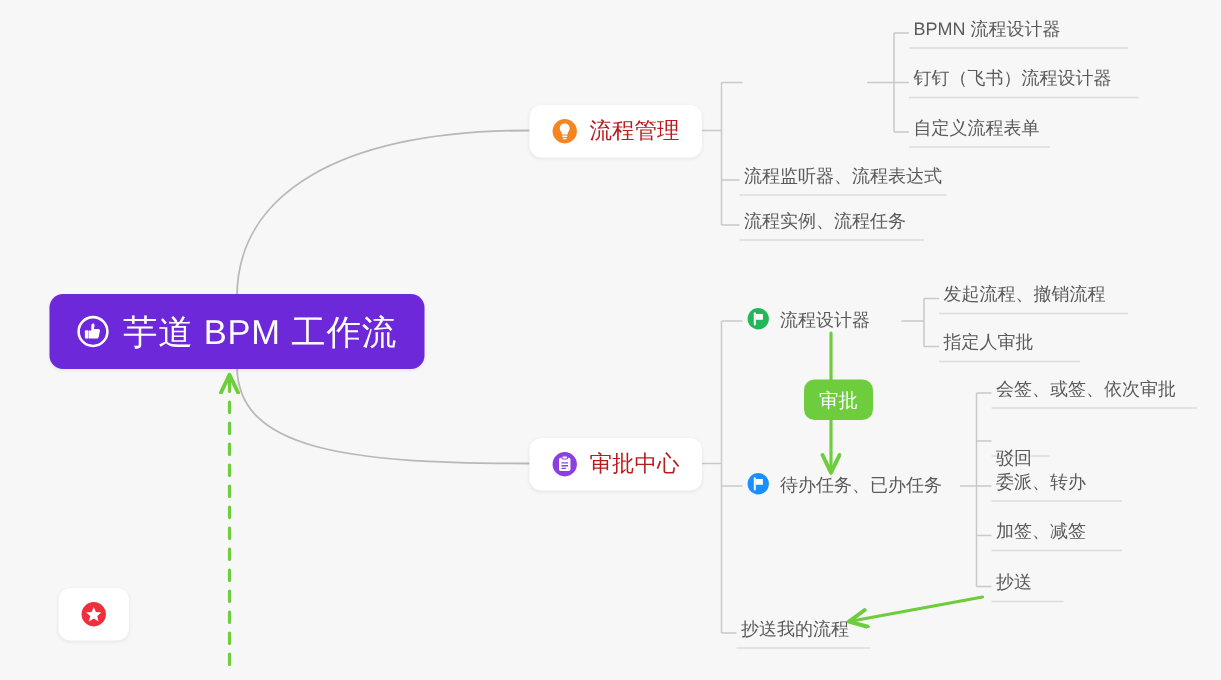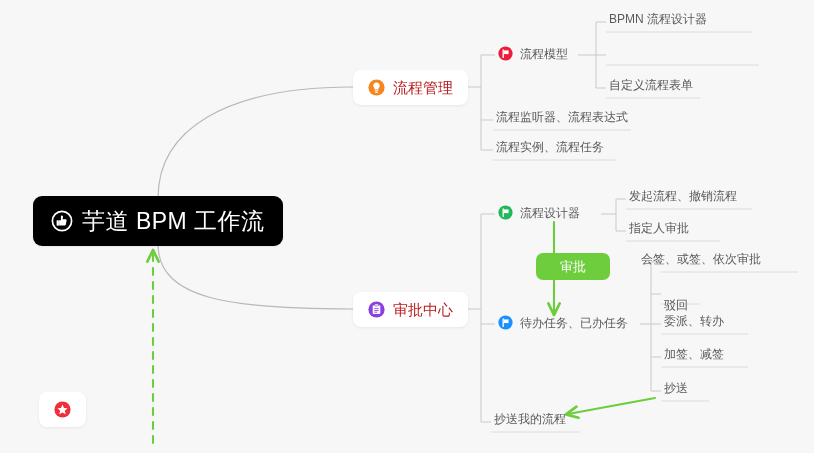--- a/index.html
+++ b/index.html
@@ -10,21 +10,21 @@
     overflow:hidden;
     position:relative;
   }
   #canvas{position:absolute;inset:0;width:814px;height:453px;}
   svg.links{position:absolute;left:0;top:0;width:814px;height:453px;pointer-events:none;}
 
   
   .root-node{
     position:absolute;
     display:flex;align-items:center;gap:9px;
-    background:#000000;
+    background:#6d28d9;
     border-radius:9px;
     padding:0 18px;
     height:50px;
     box-sizing:border-box;
     box-shadow:0 1px 2px rgba(0,0,0,.06);
   }
   .root-label{
     color:#ffffff;
     font-size:23px;
     letter-spacing:.5px;
@@ -63,21 +63,21 @@
   }
   .text-node .t-label{white-space:nowrap;}
 
   
   .badge-node{
     position:absolute;
     display:flex;align-items:center;justify-content:center;
     background:#6dcd3c;
     border-radius:7px;
     height:27px;
-    padding:0 24px;
+    padding:0 10px;
     box-sizing:border-box;
     color:#ffffff;
     font-size:13px;
     line-height:1;
     white-space:nowrap;
   }
 
   
   .icon{display:inline-block;flex:0 0 auto;line-height:0;}
   .icon svg{display:block;}
@@ -192,35 +192,28 @@
         <path d="M8.5,3.4 C6.6,3.4 5.2,4.8 5.2,6.6 C5.2,7.8 5.9,8.6 6.5,9.3
                  L6.5,10.6 L10.5,10.6 L10.5,9.3 C11.1,8.6 11.8,7.8 11.8,6.6
                  C11.8,4.8 10.4,3.4 8.5,3.4 Z" fill="#ffffff"></path>
         <rect x="6.7" y="11.3" width="3.6" height="1.1" rx="0.55" fill="#ffffff"></rect>
         <rect x="7.2" y="12.9" width="2.6" height="1.0" rx="0.5" fill="#ffffff"></rect>
       </svg>
     </span>
     <span class="card-label">流程管理</span>
   </div>
 
-  <div class="text-node" style="left:495px;top:46px;">
-    <span class="icon">
-      <svg width="15" height="15" viewBox="0 0 15 15">
-        <circle cx="7.5" cy="7.5" r="7.1" fill="#ed1c3c"></circle>
-        <path d="M5.2,3.9 L5.2,11.4" stroke="#ffffff" stroke-width="1.35" stroke-linecap="round"></path>
-        <path d="M5.9,4.4 L10.6,4.4 L10.6,8.1 L5.9,8.1 Z" fill="#ffffff"></path>
-      </svg>
-    </span>
-    <span class="t-label">流程模型</span>
-  </div>
 
   <div class="text-node" style="left:606px;top:13px;">
     <span class="t-label">BPMN 流程设计器</span>
   </div>
 
+  <div class="text-node" style="left:606px;top:46px;">
+    <span class="t-label">钉钉（飞书）流程设计器</span>
+  </div>
 
   <div class="text-node" style="left:606px;top:79px;">
     <span class="t-label">自定义流程表单</span>
   </div>
 
   <div class="text-node" style="left:493px;top:111px;">
     <span class="t-label">流程监听器、流程表达式</span>
   </div>
 
   <div class="text-node" style="left:493px;top:141px;">
@@ -268,21 +261,21 @@
     <span class="icon">
       <svg width="15" height="15" viewBox="0 0 15 15">
         <circle cx="7.5" cy="7.5" r="7.1" fill="#1890ff"></circle>
         <path d="M5.2,3.9 L5.2,11.4" stroke="#ffffff" stroke-width="1.35" stroke-linecap="round"></path>
         <path d="M5.9,4.4 L10.6,4.4 L10.6,8.1 L5.9,8.1 Z" fill="#ffffff"></path>
       </svg>
     </span>
     <span class="t-label">待办任务、已办任务</span>
   </div>
 
-  <div class="text-node" style="left:638px;top:253px;">
+  <div class="text-node" style="left:661px;top:253px;">
     <span class="t-label">会签、或签、依次审批</span>
   </div>
 
   <div class="text-node" style="left:661px;top:299px;">
     <span class="t-label">驳回</span>
   </div>
 
   <div class="text-node" style="left:661px;top:315px;">
     <span class="t-label">委派、转办</span>
   </div>

